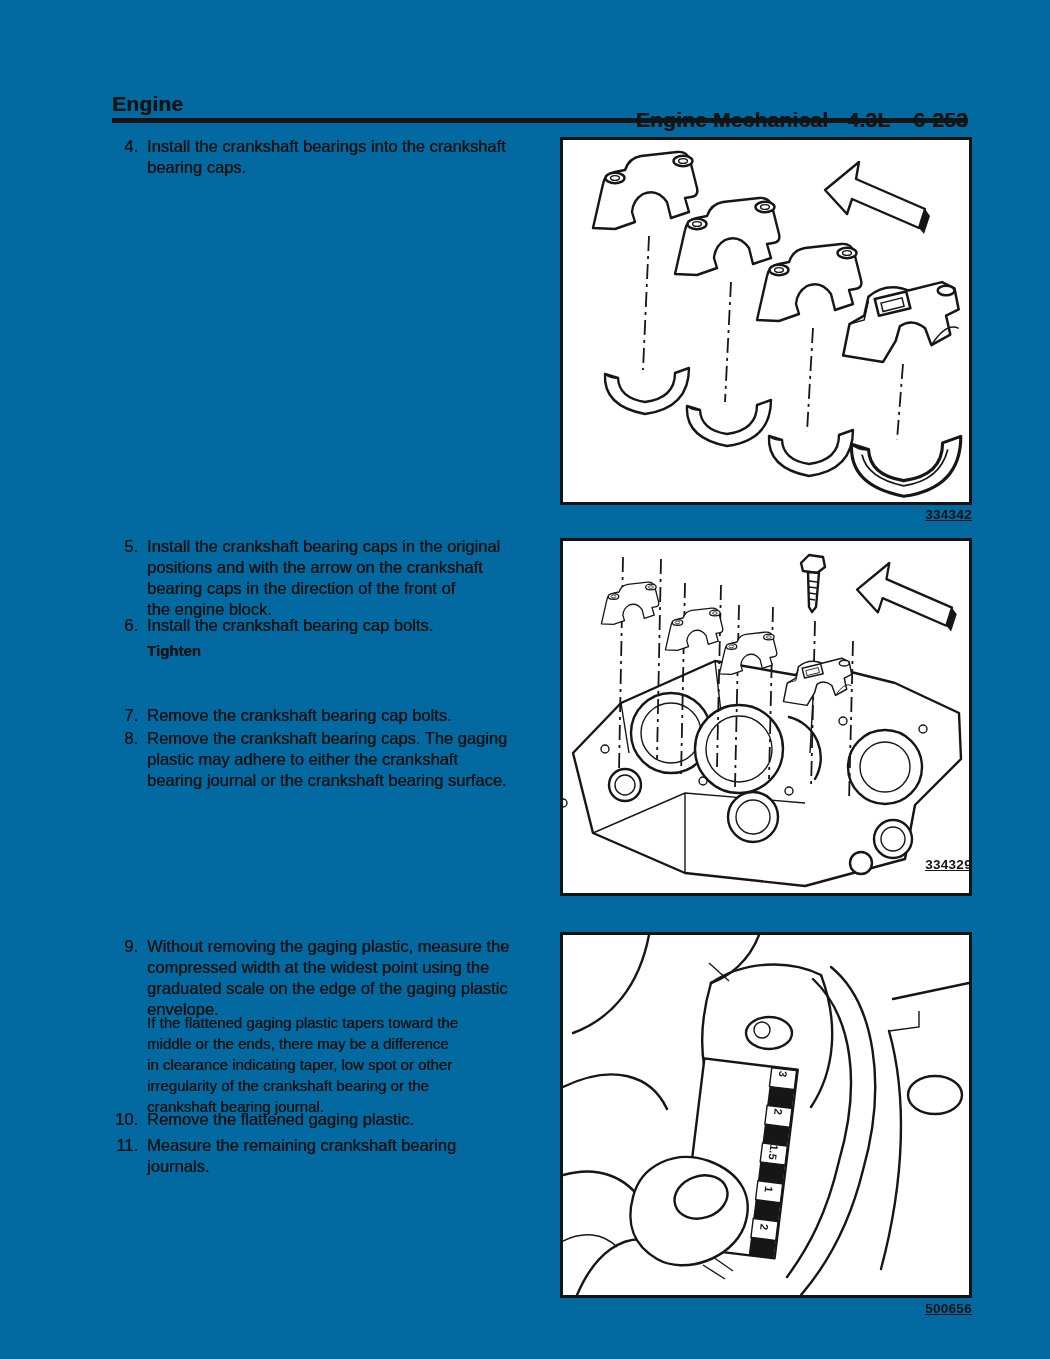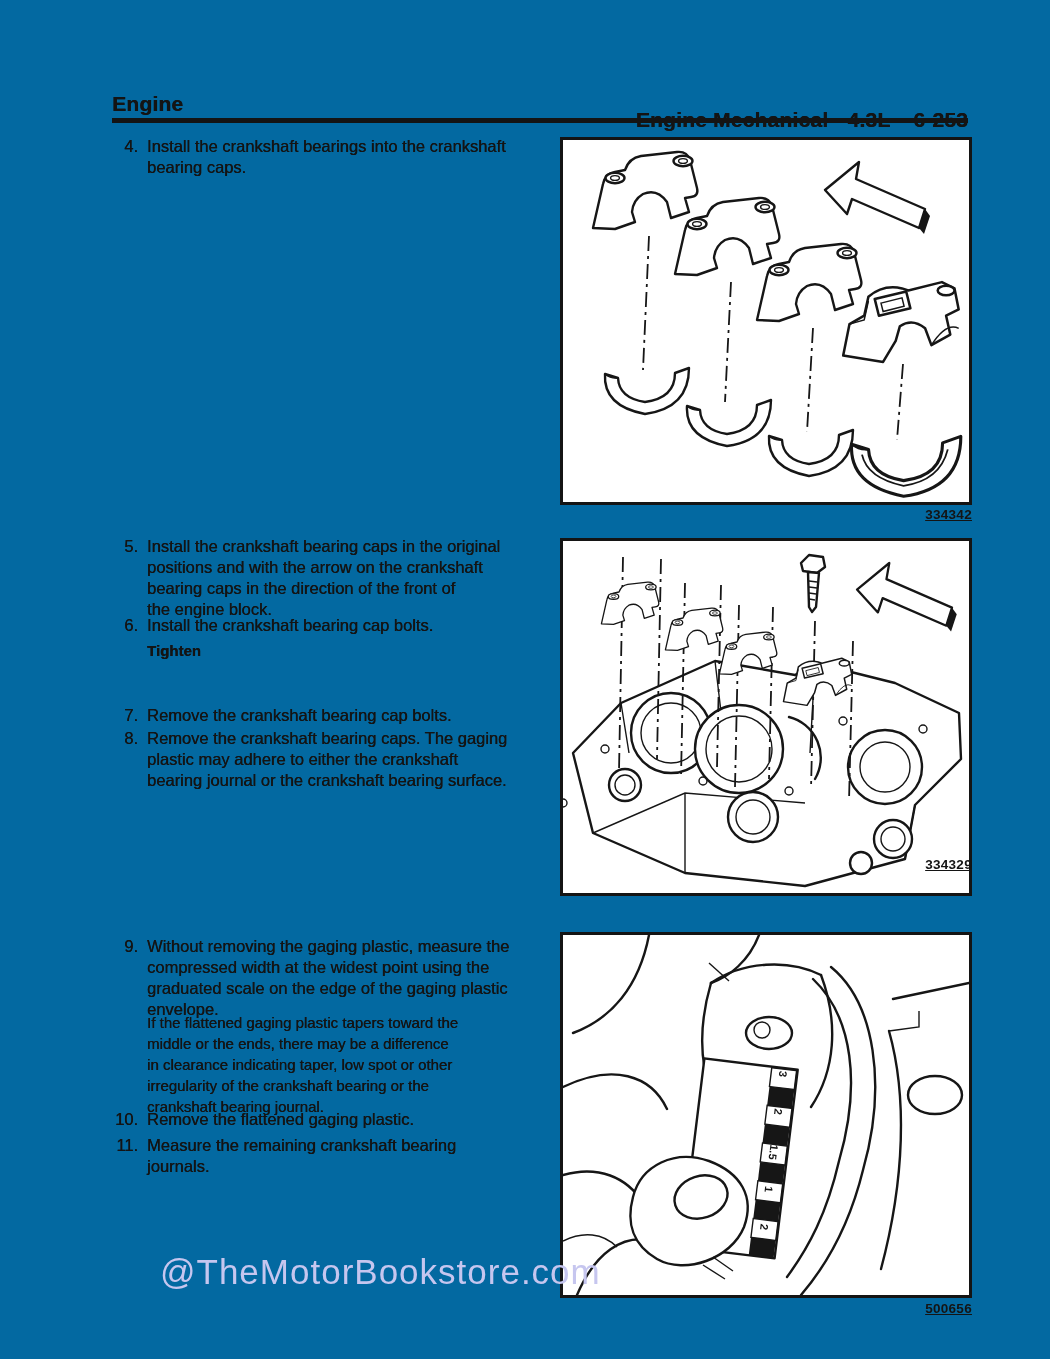--- a/index.html
+++ b/index.html
@@ -249,15 +249,14 @@
         <path class="ln" d="M14,360 C32,318 60,298 90,306"></path>
         <path class="thin" d="M0,306 C20,296 40,298 54,312"></path>
         <path class="ln wh" d="M70,262 C78,230 112,214 146,226 C178,238 192,262 181,292 C168,324 122,340 94,324 C70,310 63,288 70,262 Z"></path>
         <ellipse class="ln wh" cx="138" cy="262" rx="27" ry="21" transform="rotate(-18 138 262)"></ellipse>
         <path class="thin" d="M140,330 L162,344 M150,322 L170,336"></path>
       </g>
     </svg>
   </div>
   <div class="fignum fn3">500656</div>
 
-  <div class="wm">@TheMotorBookstore.com</div>
 
 </div>
 
 </body></html>

